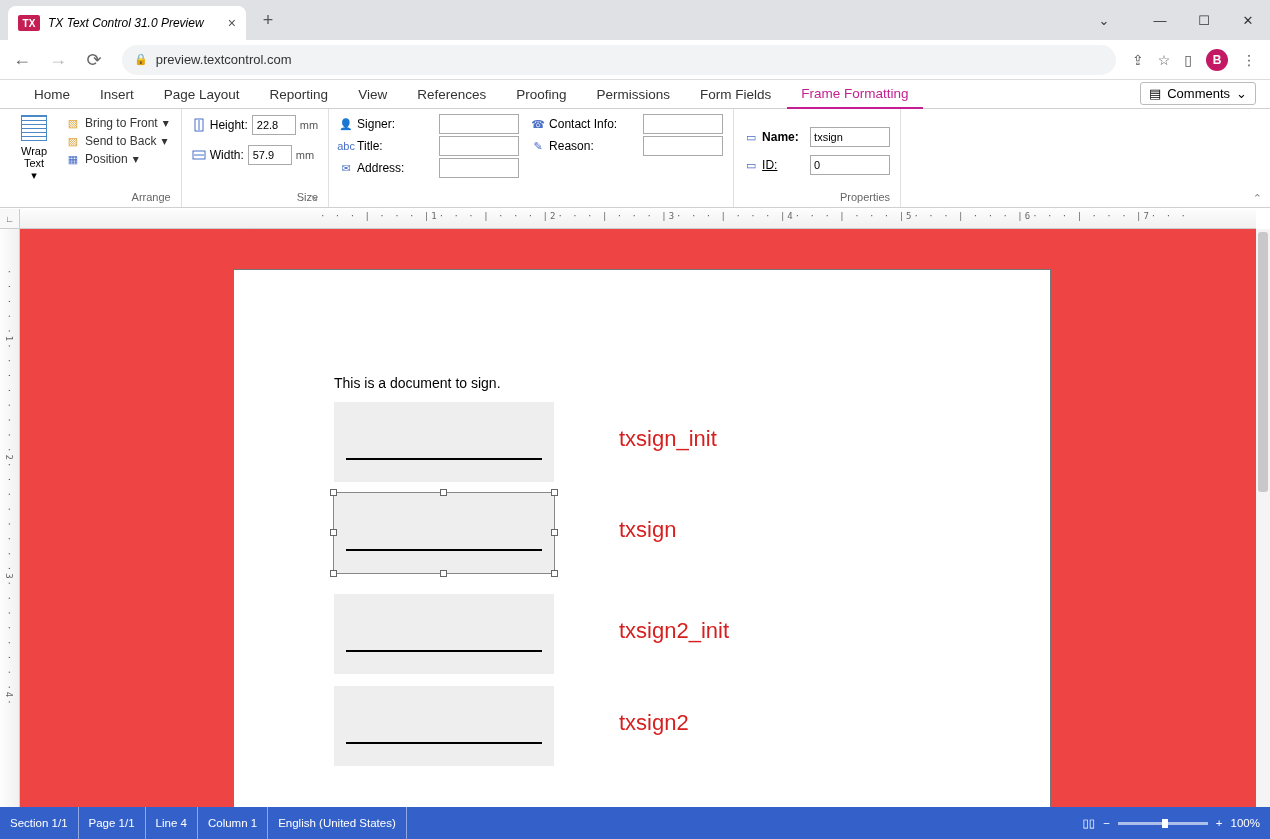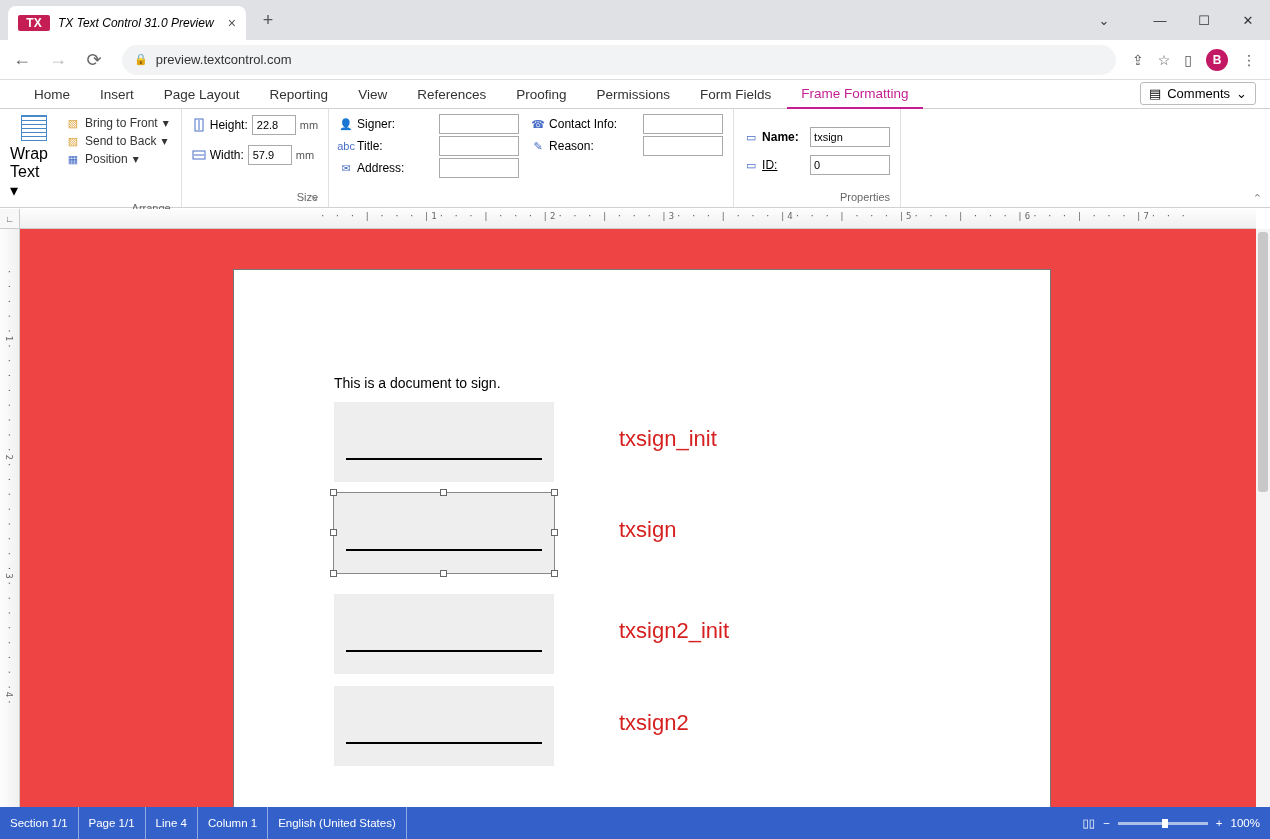--- a/index.html
+++ b/index.html
@@ -1,21 +1,21 @@
 <!DOCTYPE html>
 <html><head>
 <meta charset="utf-8">
 <style>
   * { margin: 0; padding: 0; box-sizing: border-box; font-family: "Segoe UI", Arial, sans-serif; }
   body { width: 1270px; height: 839px; background: #fff; overflow: hidden; position: relative; }
 
   
   .browser-top { height: 40px; background: #dfe1e5; display: flex; align-items: center; }
   .tab { width: 238px; height: 34px; background: #fff; border-radius: 8px 8px 0 0; margin-top: 6px; margin-left: 8px; display: flex; align-items: center; padding: 0 10px; gap: 8px; }
-  .tab-favicon { width: 32px; height: 16px; background: #c41e55; color: #fff; font-size: 12px; display: flex; align-items: center; justify-content: center; border-radius: 2px; font-weight: bold; }
+  .tab-favicon { width: 22px; height: 16px; background: #c41e55; color: #fff; font-size: 10px; display: flex; align-items: center; justify-content: center; border-radius: 2px; font-weight: bold; }
   .tab-title { font-size: 12px; flex: 1; white-space: nowrap; overflow: hidden; font-style: italic; }
   .tab-close { font-size: 14px; color: #555; cursor: pointer; }
   .new-tab { width: 28px; height: 28px; display: flex; align-items: center; justify-content: center; font-size: 18px; color: #555; margin-left: 8px; }
   .window-controls { position: absolute; right: 0; top: 0; display: flex; height: 40px; align-items: center; }
   .window-controls span { width: 44px; text-align: center; font-size: 13px; color: #333; cursor: pointer; }
   .wc-chevron { font-size: 15px; margin-right: 12px; color: #666; }
 
   .browser-addr { height: 40px; background: #fff; display: flex; align-items: center; padding: 0 10px; gap: 12px; border-bottom: 1px solid #ddd; }
   .nav-btn { width: 24px; text-align: center; font-size: 18px; color: #666; cursor: pointer; }
   .nav-btn.disabled { color: #bbb; }
@@ -32,21 +32,21 @@
   .ribbon-tab.active { color: #c41e92; border-bottom: 2px solid #c41e92; margin-bottom: -1px; font-weight: 500; }
   .comments-btn { position: absolute; right: 14px; top: 2px; border: 1px solid #bbb; border-radius: 3px; padding: 3px 8px; font-size: 13px; display: flex; align-items: center; gap: 6px; cursor: pointer; }
 
   
   .ribbon { height: 99px; border-bottom: 1px solid #d0d0d0; display: flex; position: relative; background: #fff; }
   .ribbon-group { border-right: 1px solid #e0e0e0; padding: 4px 10px 2px 10px; display: flex; flex-direction: column; }
   .rg-content { flex: 1; display: flex; gap: 6px; }
   .rg-label { text-align: right; font-size: 11px; color: #666; padding: 2px 0; position: relative; }
   .rg-launcher { position: absolute; right: 0; bottom: 2px; font-size: 10px; color: #888; cursor: pointer; }
 
-  .wrap-text-big { width: 48px; font-size: 16px; cursor: pointer; }
+  .wrap-text-big { width: 48px; text-align: center; font-size: 11px; cursor: pointer; }
   .wrap-icon { width: 26px; height: 26px; border: 1px solid #4a89c7; margin: 2px auto 4px auto; background: repeating-linear-gradient(to bottom, #4a89c7 0 1px, transparent 1px 4px); }
 
   .stack-items { display: flex; flex-direction: column; gap: 2px; padding-top: 2px; }
   .stack-item { display: flex; align-items: center; gap: 5px; font-size: 12px; color: #333; cursor: pointer; white-space: nowrap; padding: 1px 2px; }
   .mini-icon { width: 14px; height: 14px; display: inline-flex; align-items: center; justify-content: center; font-size: 11px; }
 
   .size-row { display: flex; align-items: center; gap: 4px; font-size: 12px; margin: 2px 0; }
   .size-row svg { flex-shrink: 0; }
   .size-input { width: 44px; height: 20px; border: 1px solid #aaa; font-size: 11px; padding: 0 4px; }
   .unit { font-size: 11px; color: #555; }

